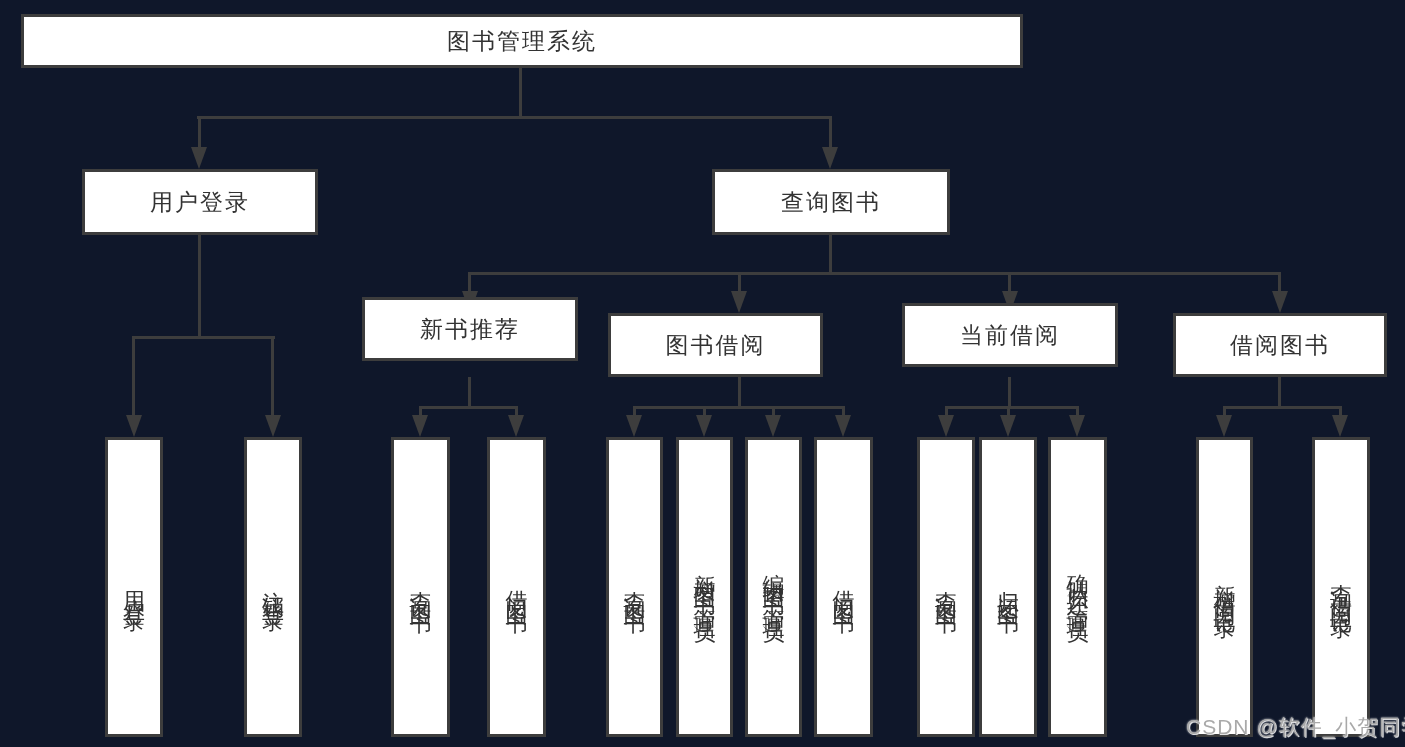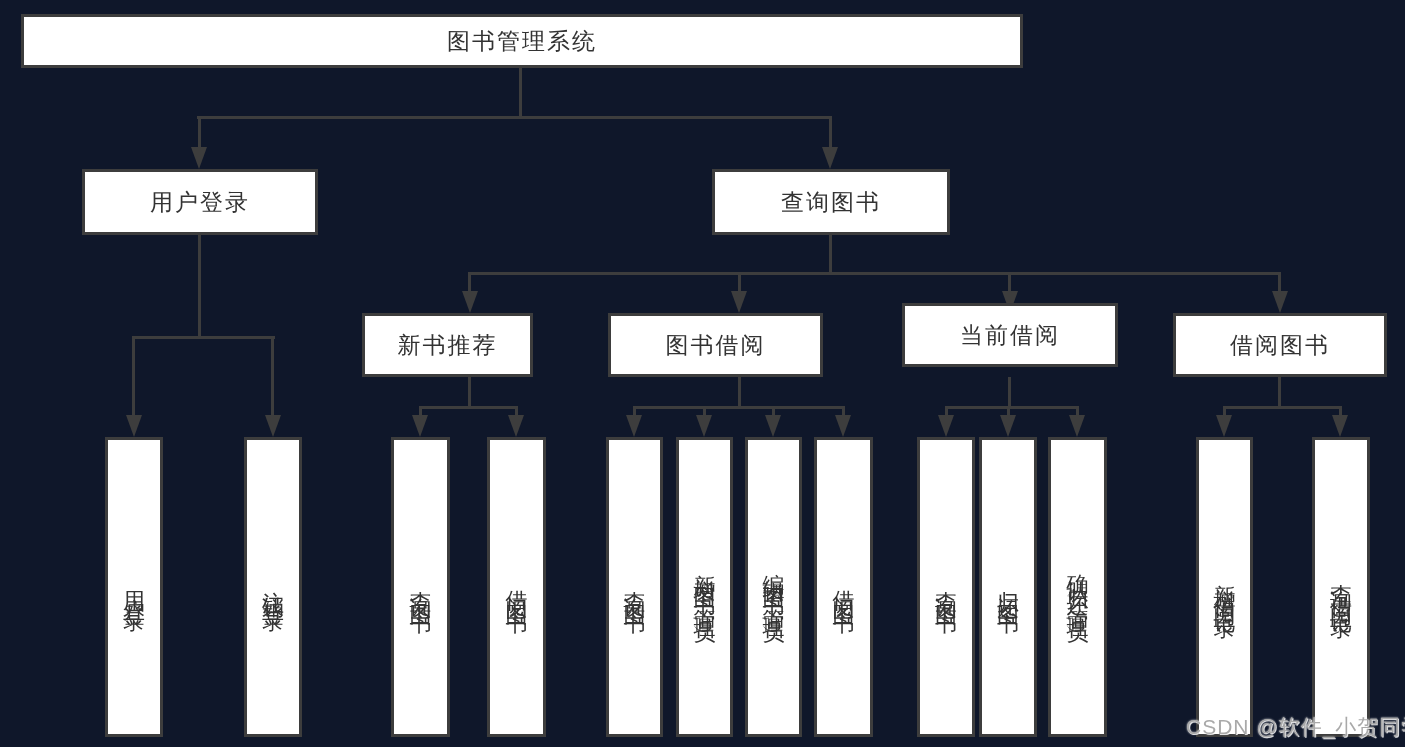--- a/index.html
+++ b/index.html
@@ -71,21 +71,21 @@
     <div class="line" style="left:468px; top:272px; width:3px; height:21px;"></div>
     <div class="arrow" style="left:462px; top:291px;"></div>
     <div class="line" style="left:738px; top:272px; width:3px; height:21px;"></div>
     <div class="arrow" style="left:731px; top:291px;"></div>
     <div class="line" style="left:1008px; top:272px; width:3px; height:21px;"></div>
     <div class="arrow" style="left:1002px; top:291px;"></div>
     <div class="line" style="left:1278px; top:272px; width:3px; height:21px;"></div>
     <div class="arrow" style="left:1272px; top:291px;"></div>
   </div>
 
-  <div class="box" style="left:362px; top:313px; width:171px; height:64px;">
+  <div class="box" style="left:362px; top:297px; width:216px; height:64px;">
     <span class="hlabel">新书推荐</span>
   </div>
   <div class="box" style="left:608px; top:313px; width:215px; height:64px;">
     <span class="hlabel">图书借阅</span>
   </div>
   <div class="box" style="left:902px; top:303px; width:216px; height:64px;">
     <span class="hlabel">当前借阅</span>
   </div>
   <div class="box" style="left:1173px; top:313px; width:214px; height:64px;">
     <span class="hlabel">借阅图书</span>

